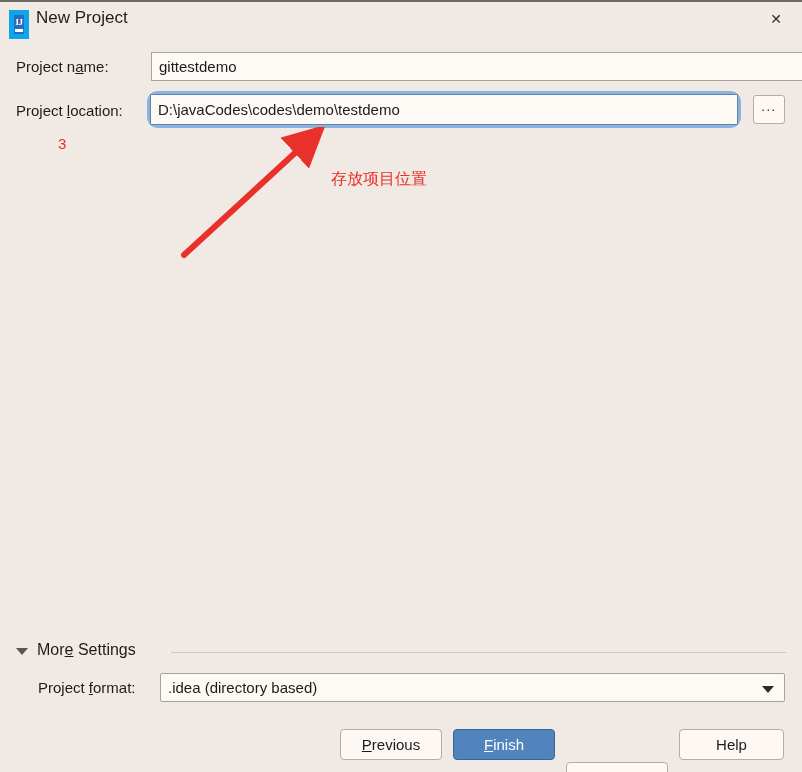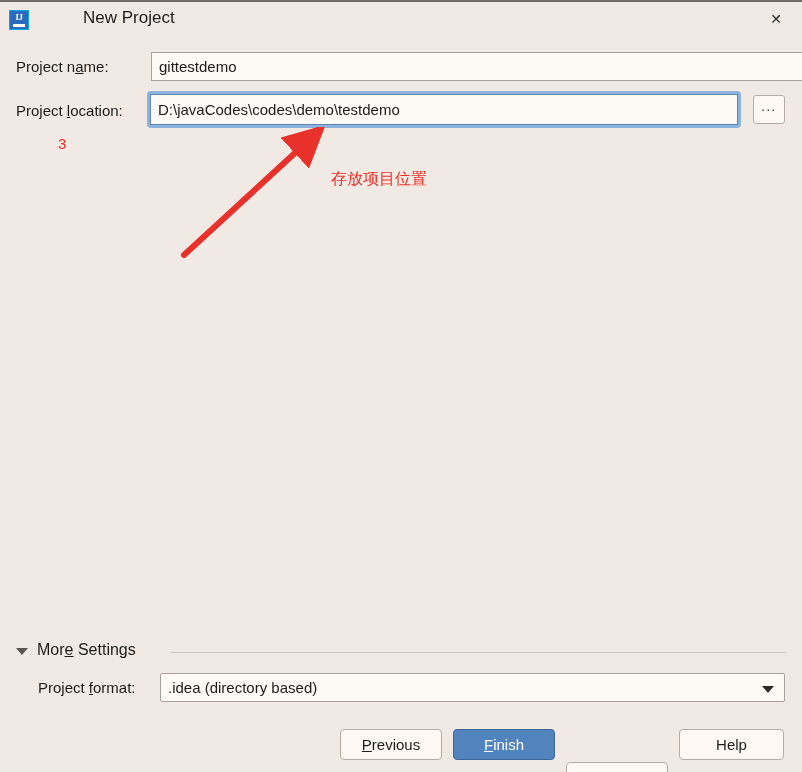--- a/index.html
+++ b/index.html
@@ -24,23 +24,23 @@
 
   
   #titlebar {
     position: absolute;
     top: 0; left: 0; right: 0;
     height: 36px;
   }
   #ij-icon {
     position: absolute;
     left: 9px; top: 8px;
-    width: 20px; height: 20px;
+    width: 20px; height: 29px;
     background: #2a6bbd;
-    border: 1px solid #0ea5e9;
+    border: 5px solid #0ea5e9;
     box-sizing: border-box;
     display: flex;
     align-items: center;
     justify-content: center;
   }
   #ij-icon .ij-inner {
     width: 14px; height: 14px;
     position: relative;
   }
   #ij-icon .ij-text {
@@ -60,21 +60,20 @@
     height: 3px;
     background: #ffffff;
   }
   #title-text {
     position: absolute;
     left: 36px;
     top: 6px;
     font-size: 17px;
     color: #1c1c1c;
     font-family: "Liberation Sans", sans-serif;
-    margin-left: 47px;
   }
   #close-btn {
     position: absolute;
     right: 4px;
     top: 2px;
     width: 44px;
     height: 30px;
     display: flex;
     align-items: center;
     justify-content: center;
@@ -107,21 +106,21 @@
   }
   #project-name-field {
     left: 151px; top: 50px;
     width: 670px; height: 29px;
   }
   #project-location-wrap {
     position: absolute;
     left: 147px; top: 89px;
     width: 594px; height: 37px;
     border: 3px solid #8cb3dd;
-    border-radius: 4px;
+    border-radius: 11px;
     box-sizing: border-box;
     background: #8cb3dd;
   }
   #project-location-field {
     position: absolute;
     inset: 0;
     background: #fdf9f5;
     border: 1px solid #5d86b0;
     box-sizing: border-box;
     font-size: 15px;

